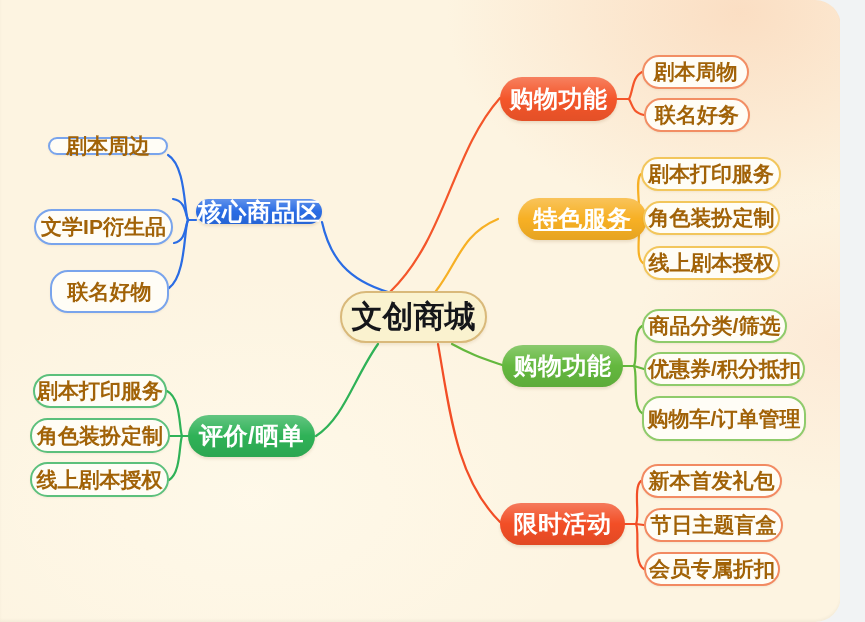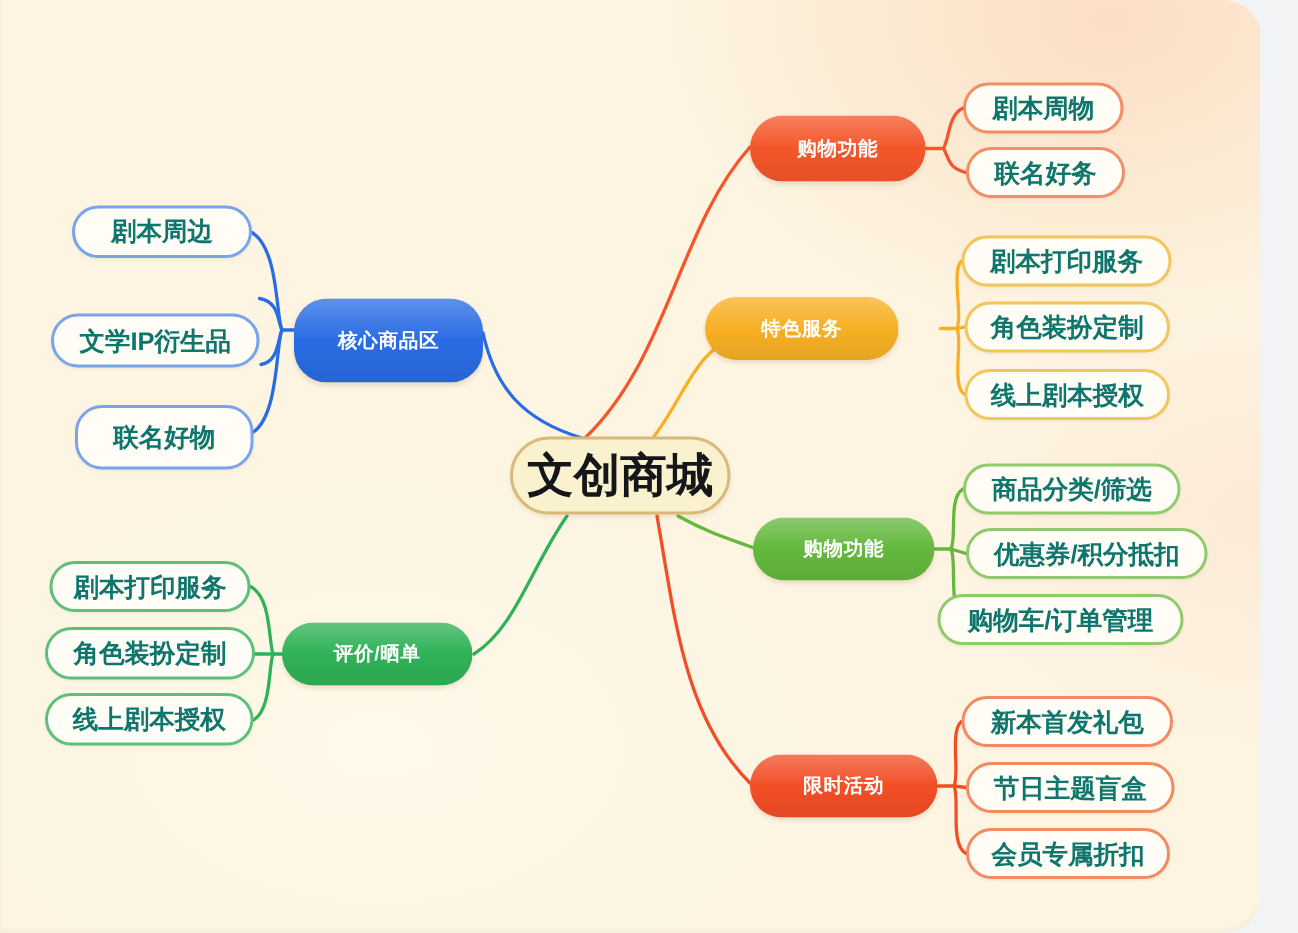--- a/index.html
+++ b/index.html
@@ -23,28 +23,28 @@
   .node{
     position:absolute;display:flex;align-items:center;justify-content:center;
     box-sizing:border-box;white-space:nowrap;cursor:pointer;
   }
   .center-node{
     border-radius:26px;border:2.5px solid #d9b97a;background:#faf2cf;
     font-size:31px;font-weight:bold;color:#15161a;
     box-shadow:0 2px 3px rgba(150,110,40,.12);
   }
   .branch{
-    border-radius:22px;color:#ffffff;font-size:13px;font-weight:bold;
+    border-radius:22px;color:#ffffff;font-size:24px;font-weight:bold;
     background-image:linear-gradient(180deg, rgba(255,255,255,.25), rgba(255,255,255,0) 50%, rgba(0,0,0,.07));
     box-shadow:0 2px 3px rgba(120,80,30,.14);
     letter-spacing:.5px;
   }
   .child{
     border-radius:18px;border:2px solid #999;background:#fffdf6;
-    font-size:17px;font-weight:600;color:#0f766e;
+    font-size:21px;font-weight:600;color:#a16207;
     box-shadow:0 1px 2px rgba(120,90,40,.08);
   }
   .gutter{position:absolute;right:0;top:0;width:25px;height:622px;}
 </style>
 </head>
 <body>
 
 <div class="stage">
 
   <svg class="links" width="865" height="622">
@@ -82,43 +82,43 @@
     <path d="M 634 366 C 638 374, 632 407, 642 413" stroke="#64b83e"></path>
 
     <path d="M 625 524 L 636 524" stroke="#f24e26"></path>
     <path d="M 636 524 C 640 516, 633 487, 641 481" stroke="#f24e26"></path>
     <path d="M 636 524 L 644 525" stroke="#f24e26"></path>
     <path d="M 636 524 C 640 532, 633 563, 644 569" stroke="#f24e26"></path>
   </svg>
 
   <div class="node center-node" style="left: 340px; top: 291px; width: 147px; height: 52px; background: rgb(250, 242, 207); border-color: rgb(217, 185, 122);">文创商城</div>
 
-  <div class="node branch" style="left: 196px; top: 199px; width: 126px; height: 56px; background-color: rgb(42, 108, 228); text-align: center;">核心商品区</div>
-  <div class="node child" style="left: 48px; top: 137px; width: 120px; height: 35px; border-color: rgb(121, 164, 236);">剧本周边</div>
+  <div class="node branch" style="left: 196px; top: 199px; width: 126px; height: 25px; background-color: rgb(42, 108, 228); text-align: center;">核心商品区</div>
+  <div class="node child" style="left: 48px; top: 137px; width: 120px; height: 18px; border-color: rgb(121, 164, 236);">剧本周边</div>
   <div class="node child" style="left: 34px; top: 181px; width: 139px; height: 36px; border-color: rgb(121, 164, 236); margin-top: 28px;">文学IP衍生品</div>
   <div class="node child" style="left: 50px; top: 270px; width: 119px; height: 43px; border-color: rgb(121, 164, 236);">联名好物</div>
 
   <div class="node branch" style="left: 188px; top: 415px; width: 127px; height: 42px; background-color: rgb(47, 178, 87);">评价/晒单</div>
   <div class="node child" style="left: 33px; top: 374px; width: 134px; height: 34px; border-color: rgb(92, 192, 124);">剧本打印服务</div>
   <div class="node child" style="left: 30px; top: 418px; width: 140px; height: 35px; border-color: rgb(92, 192, 124);">角色装扮定制</div>
   <div class="node child" style="left: 30px; top: 462px; width: 139px; height: 35px; border-color: rgb(92, 192, 124);">线上剧本授权</div>
 
   <div class="node branch" style="left: 500px; top: 77px; width: 117px; height: 44px; background-color: rgb(244, 86, 42);">购物功能</div>
   <div class="node child" style="left: 642px; top: 55px; width: 107px; height: 34px; border-color: rgb(242, 142, 100);">剧本周物</div>
   <div class="node child" style="left: 644px; top: 98px; width: 106px; height: 34px; border-color: rgb(242, 142, 100);">联名好务</div>
 
-  <div class="node branch" style="left: 470px; top: 198px; width: 129px; height: 42px; background-color: rgb(247, 176, 36);">特色服务</div>
+  <div class="node branch" style="left: 518px; top: 198px; width: 129px; height: 42px; background-color: rgb(247, 176, 36); text-decoration: underline;">特色服务</div>
   <div class="node child" style="left: 641px; top: 157px; width: 140px; height: 34px; border-color: rgb(242, 198, 92);">剧本打印服务</div>
   <div class="node child" style="left: 643px; top: 201px; width: 137px; height: 34px; border-color: rgb(242, 198, 92);">角色装扮定制</div>
   <div class="node child" style="left: 643px; top: 246px; width: 137px; height: 34px; border-color: rgb(242, 198, 92);">线上剧本授权</div>
 
   <div class="node branch" style="left: 502px; top: 345px; width: 121px; height: 42px; background-color: rgb(100, 184, 62);">购物功能</div>
   <div class="node child" style="left: 642px; top: 309px; width: 145px; height: 34px; border-color: rgb(143, 203, 107);">商品分类/筛选</div>
   <div class="node child" style="left: 644px; top: 352px; width: 161px; height: 34px; border-color: rgb(143, 203, 107);">优惠券/积分抵扣</div>
-  <div class="node child" style="left: 625px; top: 396px; width: 164px; height: 34px; border-color: rgb(143, 203, 107);">购物车/订单管理</div>
+  <div class="node child" style="left: 642px; top: 396px; width: 164px; height: 45px; border-color: rgb(143, 203, 107);">购物车/订单管理</div>
 
   <div class="node branch" style="left: 500px; top: 503px; width: 125px; height: 42px; background-color: rgb(242, 78, 38);">限时活动</div>
   <div class="node child" style="left: 641px; top: 464px; width: 141px; height: 34px; border-color: rgb(242, 138, 98);">新本首发礼包</div>
   <div class="node child" style="left: 644px; top: 508px; width: 139px; height: 34px; border-color: rgb(242, 138, 98);">节日主题盲盒</div>
   <div class="node child" style="left: 644px; top: 552px; width: 136px; height: 34px; border-color: rgb(242, 138, 98);">会员专属折扣</div>
 
 </div>
 
 <div class="gutter" style="background-color: rgb(241, 243, 244);"></div>
 

